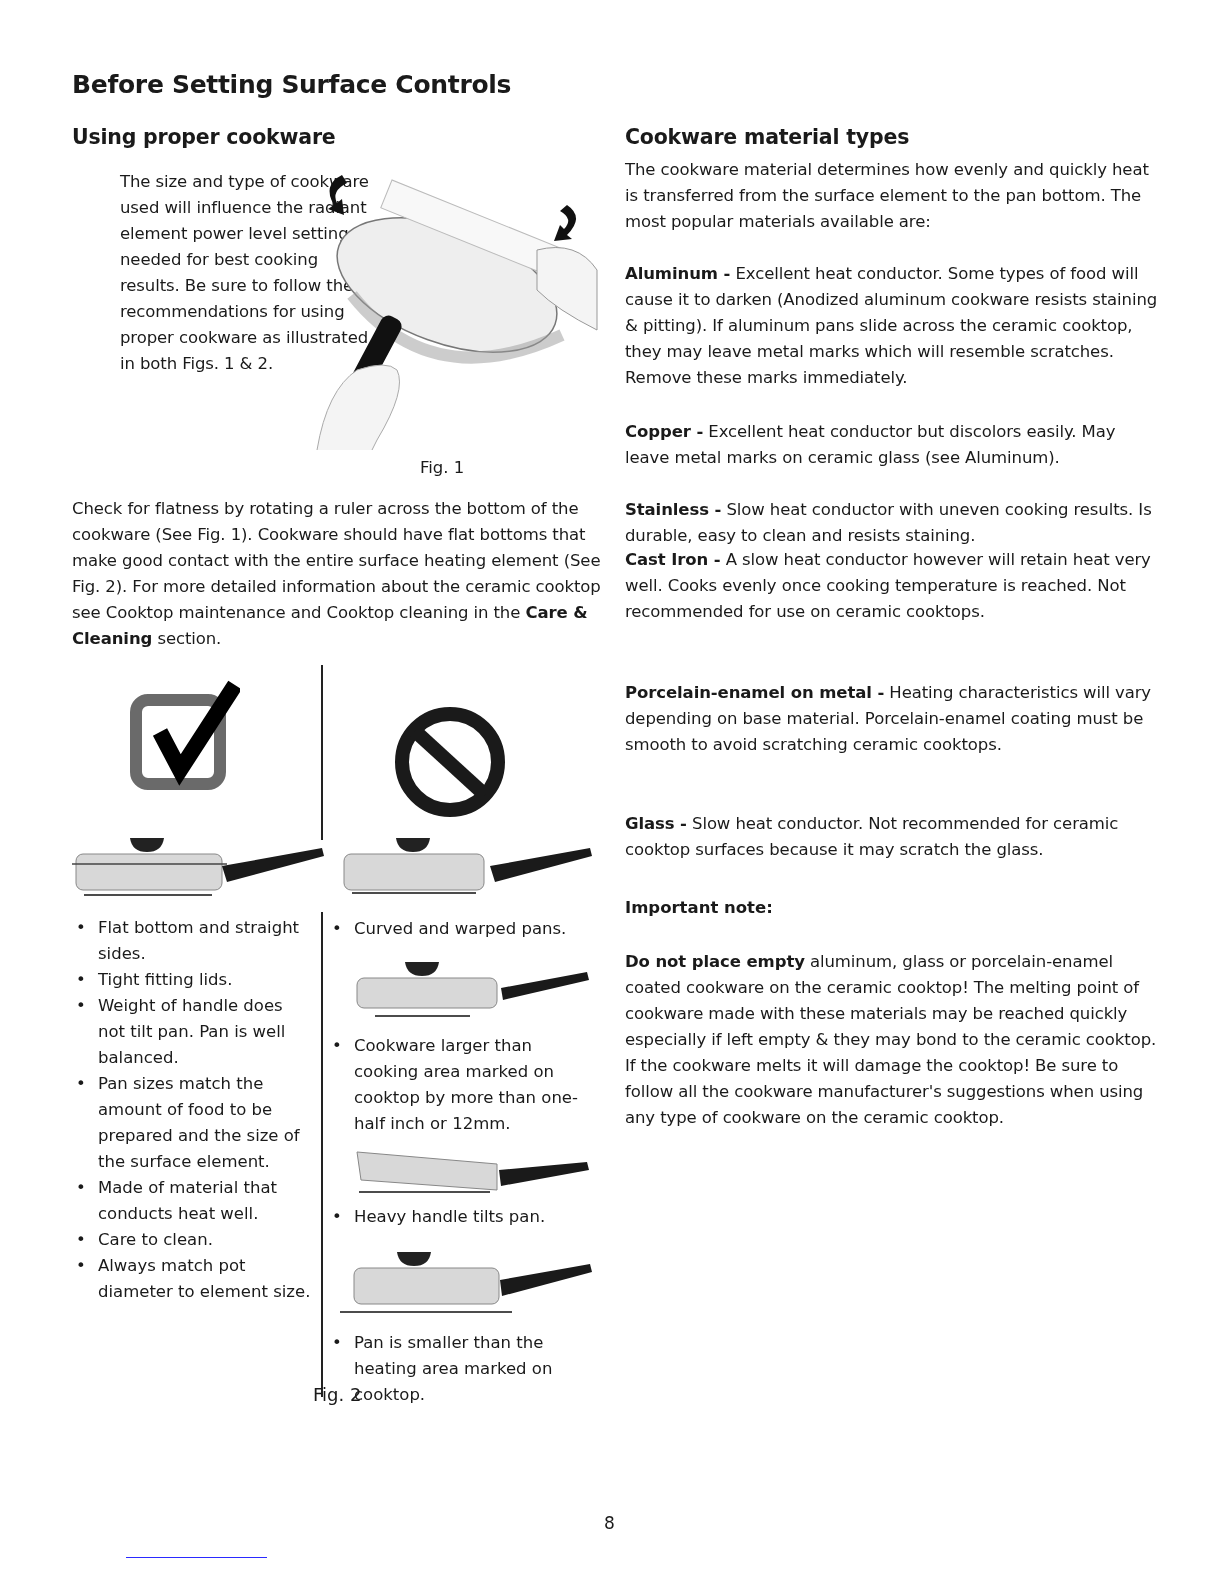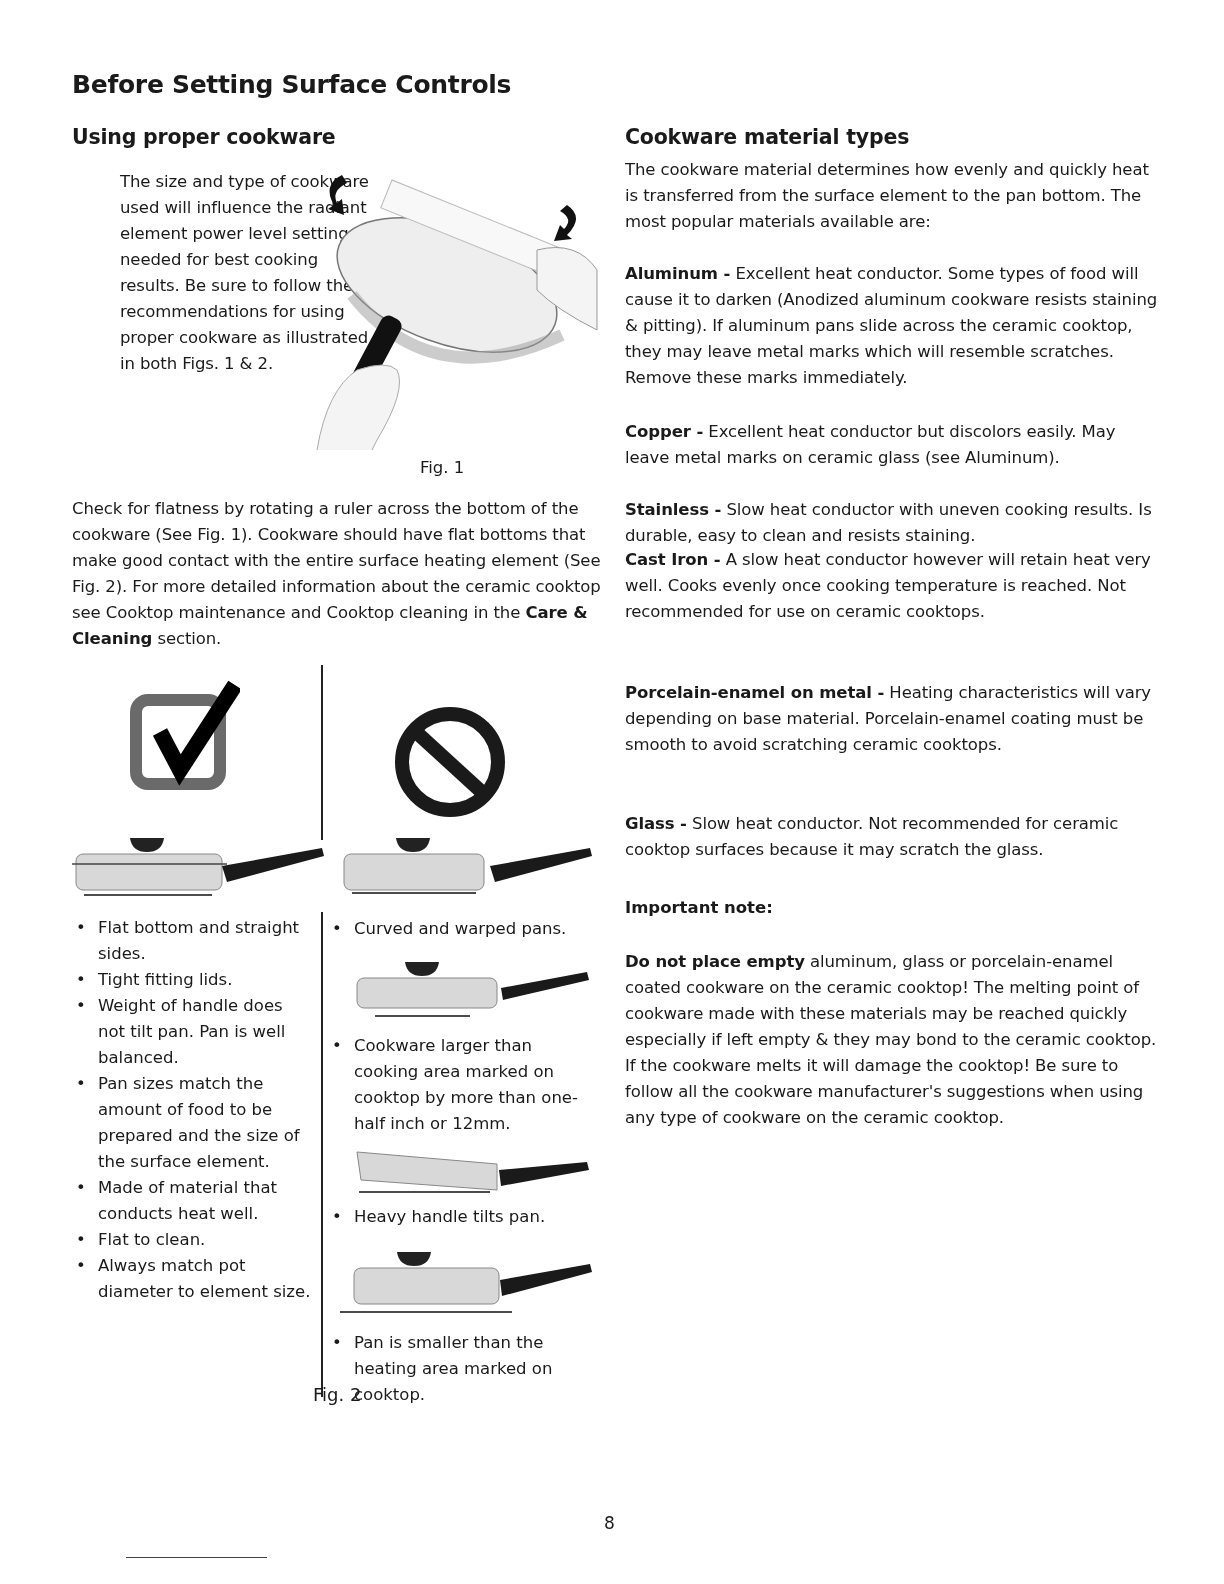--- a/index.html
+++ b/index.html
@@ -95,21 +95,21 @@
   <path d="M150 30 L250 12 L252 20 L155 46 z" fill="#1a1a1a"></path>
   <line x1="12" y1="57" x2="136" y2="57" stroke="#111" stroke-width="1.5"></line>
 </svg>
 
 <ul class="good">
   <li>Flat bottom and straight sides.</li>
   <li>Tight fitting lids.</li>
   <li>Weight of handle does not tilt pan. Pan is well balanced.</li>
   <li>Pan sizes match the amount of food to be prepared and the size of the surface element.</li>
   <li>Made of material that conducts heat well.</li>
-  <li>Flat to clean.</li>
+  <li>Care to clean.</li>
   <li>Always match pot diameter to element size.</li>
 </ul>
 
 <div class="abs divider2"></div>
 
 <ul class="bad" style="left:328px;top:914px">
   <li>Curved and warped pans.</li>
 </ul>
 <svg class="pan" style="left:355px;top:960px" width="240" height="60">
   <path d="M50 2 h34 q-2 14 -17 14 q-15 0 -17 -14 z" fill="#222"></path>

